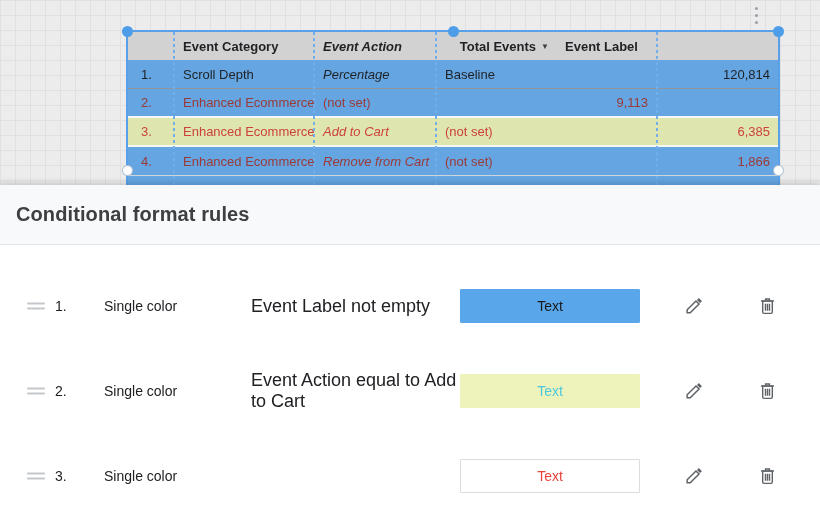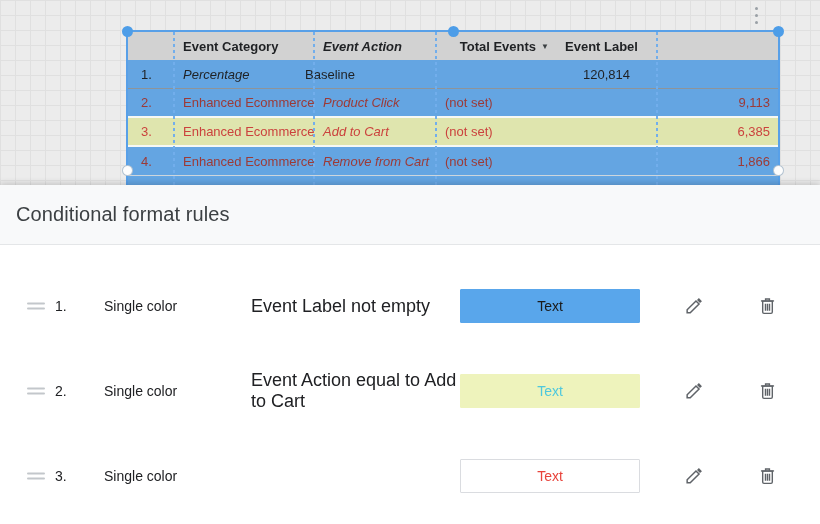--- a/index.html
+++ b/index.html
@@ -42,21 +42,21 @@
   .col-guide { position: absolute; top: 0; bottom: 0; width: 2px;
     background: repeating-linear-gradient(to bottom, #72aeec 0 3px, transparent 3px 6px); }
 
   
   .handle { position: absolute; width: 11px; height: 11px; border-radius: 50%; background: #4d9de8; z-index: 5; }
   .handle.white { background: #fdfdfd; border: 1px solid rgba(120,150,175,0.55); }
 
   
   .panel { position: absolute; left: 0; top: 185px; width: 820px; height: 339px; background: #fff;
     box-shadow: 0 -2px 6px rgba(0,0,0,0.16); }
-  .panel-head { height: 60px; background: #f8f9fa; border-bottom: 1px solid #e4e6e8; display: flex; align-items: center; padding: 0 16px; }
+  .panel-head { height: 60px; background: #f8f9fa; border-bottom: 1px solid #e4e6e8; display: flex; align-items: center; padding: 0 16px; font-weight: bold; }
   .panel-title { font-size: 20px; color: #3c4043; letter-spacing: 0.1px; }
   .panel-body { padding-top: 18px; }
 
   .rule-row { position: relative; height: 85px; }
   .rr-center { position: absolute; top: 50%; transform: translateY(-50%); }
   .drag { left: 27px; width: 18px; cursor: grab; }
   .drag i { display: block; height: 2px; background: #c3c7cb; margin: 3px 0; border-radius: 1px; }
   .rr-idx { left: 55px; font-size: 14px; color: #202124; }
   .rr-type { left: 104px; font-size: 14px; color: #202124; }
   .rr-cond { left: 251px; width: 224px; font-size: 18px; color: #202124; line-height: 21px; }
@@ -91,29 +91,29 @@
       <div class="t-c c2">Event Action</div>
       <div class="t-c c4">
         <span>Total Events</span>
         <span class="sort-arrow">▼</span>
       </div>
       <div class="t-c c3">Event Label</div>
     </div>
 
     <div class="t-row" style="background-color: rgb(100, 165, 226); color: rgb(31, 33, 36);">
       <div class="t-c c0">1.</div>
+      <div class="t-c c1">Scroll Depth</div>
       <div class="t-c c2">Percentage</div>
       <div class="t-c c3">Baseline</div>
       <div class="t-c c4">120,814</div>
     </div>
 
     <div class="t-row sep-r2" style="background-color: rgb(100, 165, 226); color: rgb(156, 58, 55);">
       <div class="t-c c0">2.</div>
       <div class="t-c c1">Enhanced Ecommerce</div>
-      <div class="t-c c2">Product Click</div>
       <div class="t-c c3">(not set)</div>
       <div class="t-c c4">9,113</div>
     </div>
 
     <div class="t-row sep-white" style="background-color: rgb(223, 229, 174); color: rgb(203, 66, 61);">
       <div class="t-c c0">3.</div>
       <div class="t-c c1">Enhanced Ecommerce</div>
       <div class="t-c c2">Add to Cart</div>
       <div class="t-c c3">(not set)</div>
       <div class="t-c c4">6,385</div>

